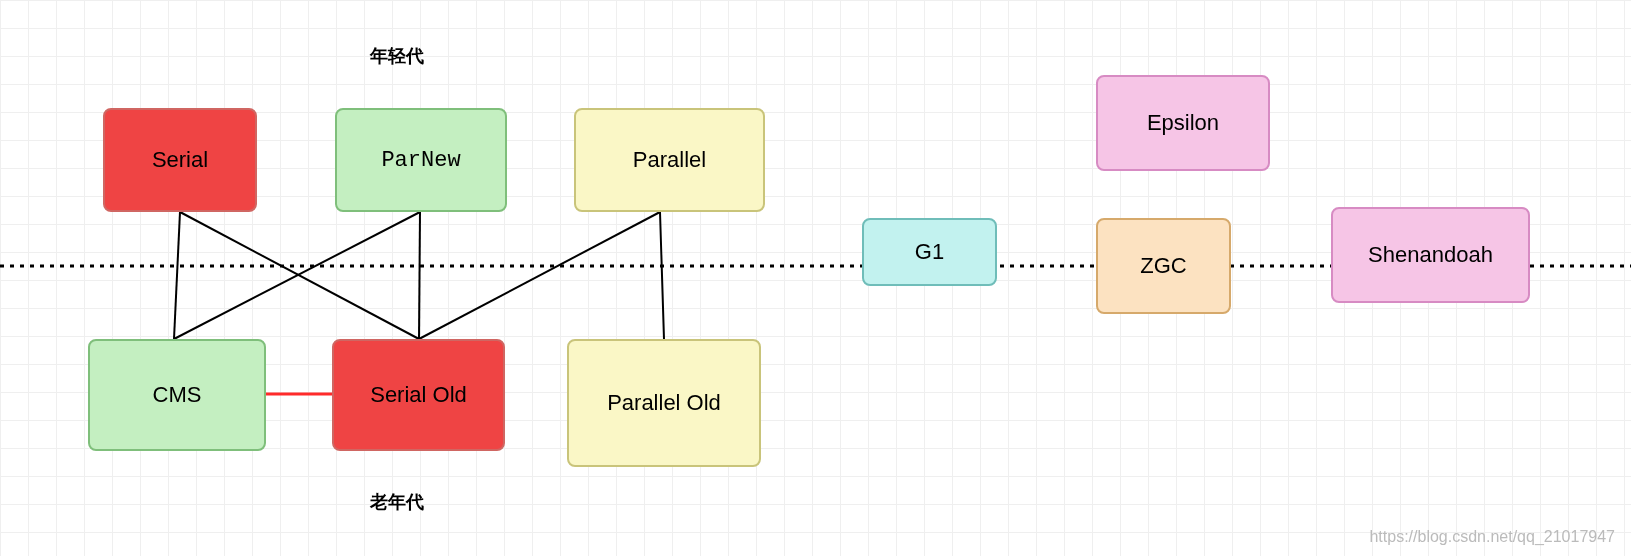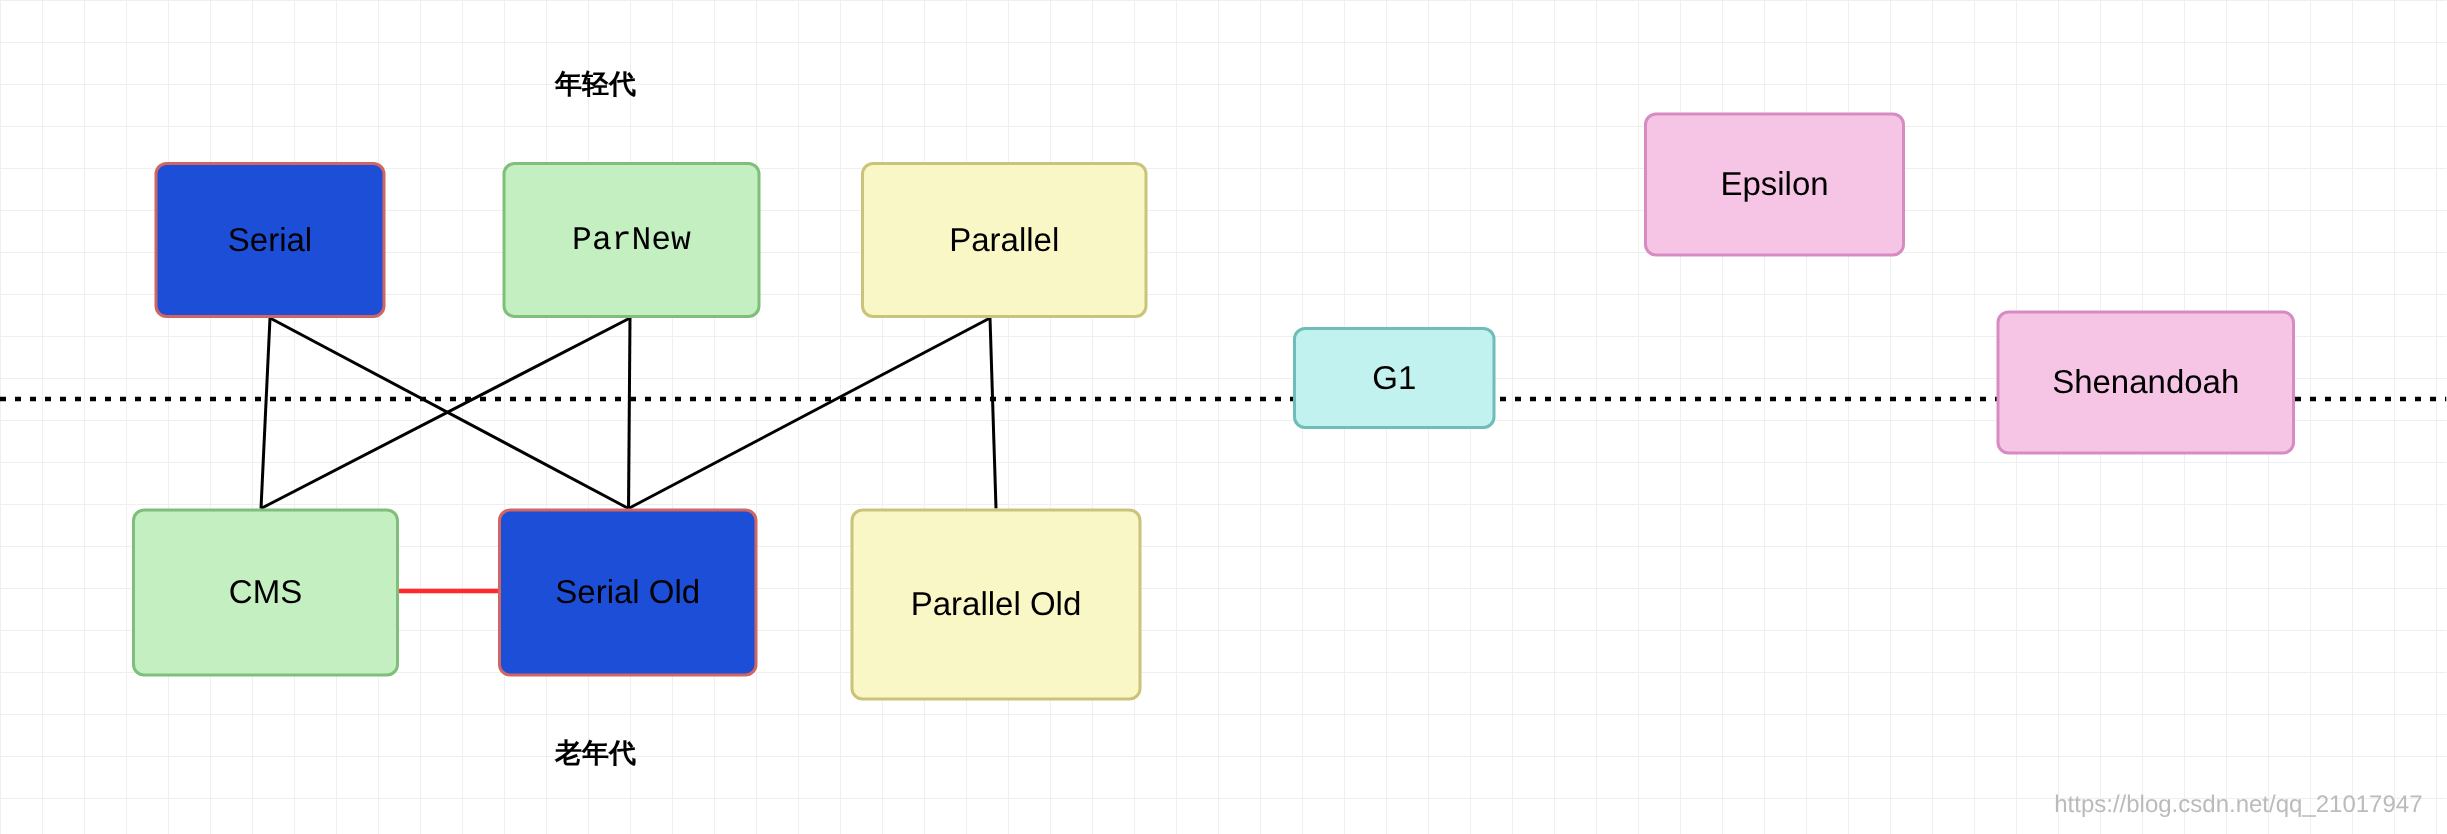--- a/index.html
+++ b/index.html
@@ -1,20 +1,20 @@
 <!DOCTYPE html>
 <html><head>
 <meta charset="utf-8">
 <style>
   html,body{margin:0;padding:0;width:1631px;height:556px;font-family:"Microsoft YaHei","Segoe UI",Arial,sans-serif;background:#fff;}
   .grid-bg{position:absolute;inset:0;background-image:linear-gradient(#e8e8e8 1px,transparent 1px),linear-gradient(90deg,#e8e8e8 1px,transparent 1px);background-size:28px 28px;opacity:.65;}
   .canvas{position:absolute;inset:0;}
   .node{position:absolute;display:flex;align-items:center;justify-content:center;border:2px solid;border-radius:8px;font-size:22px;box-sizing:border-box;}
   .label{position:absolute;font-size:18px;font-weight:700;}
-  .red{background:#1d4ed8;border-color:#d06662;}
+  .red{background:#ef4444;border-color:#d06662;}
   .green{background:#c4efc1;border-color:#7fbf7b;}
   .yellow{background:#faf7c6;border-color:#c9c47a;}
   .cyan{background:#c2f2ef;border-color:#6fbdb9;}
   .orange{background:#fce2c1;border-color:#d6a96b;}
   .pink{background:#f6c5e6;border-color:#d78bc3;}
   svg{position:absolute;inset:0;width:1631px;height:556px;pointer-events:none;}
   .watermark{position:absolute;right:16px;bottom:10px;font-size:16px;color:#bbb;padding-left:18px;}
 </style>
 </head>
 <body>
@@ -41,19 +41,20 @@
 
   <div class="node red" style="left:103px;top:108px;width:154px;height:104px;">Serial</div>
   <div class="node green" style="left:335px;top:108px;width:172px;height:104px;font-family:Liberation Mono, monospace;">ParNew</div>
   <div class="node yellow" style="left:574px;top:108px;width:191px;height:104px;">Parallel</div>
 
   <div class="node green" style="left:88px; top:339px;width:178px;height:112px;">CMS</div>
   <div class="node red" style="left:332px;top:339px;width:173px;height:112px;">Serial Old</div>
   <div class="node yellow" style="left:567px;top:339px;width:194px;height:128px;">Parallel Old</div>
 
   <div class="node cyan" style="left:862px; top:218px;width:135px;height:68px;">G1</div>
+  <div class="node orange" style="left:1096px;top:218px;width:135px;height:96px;">ZGC</div>
   <div class="node pink" style="left:1331px;top:207px;width:199px;height:96px;">Shenandoah</div>
   <div class="node pink" style="left:1096px;top:47px; width:174px;height:96px;margin-top:28px;">Epsilon</div>
 
   <div class="label" style="left:370px;top:490px;">老年代</div>
 
   <div class="watermark">https://blog.csdn.net/qq_21017947</div>
 </div>
 
 </body></html>

